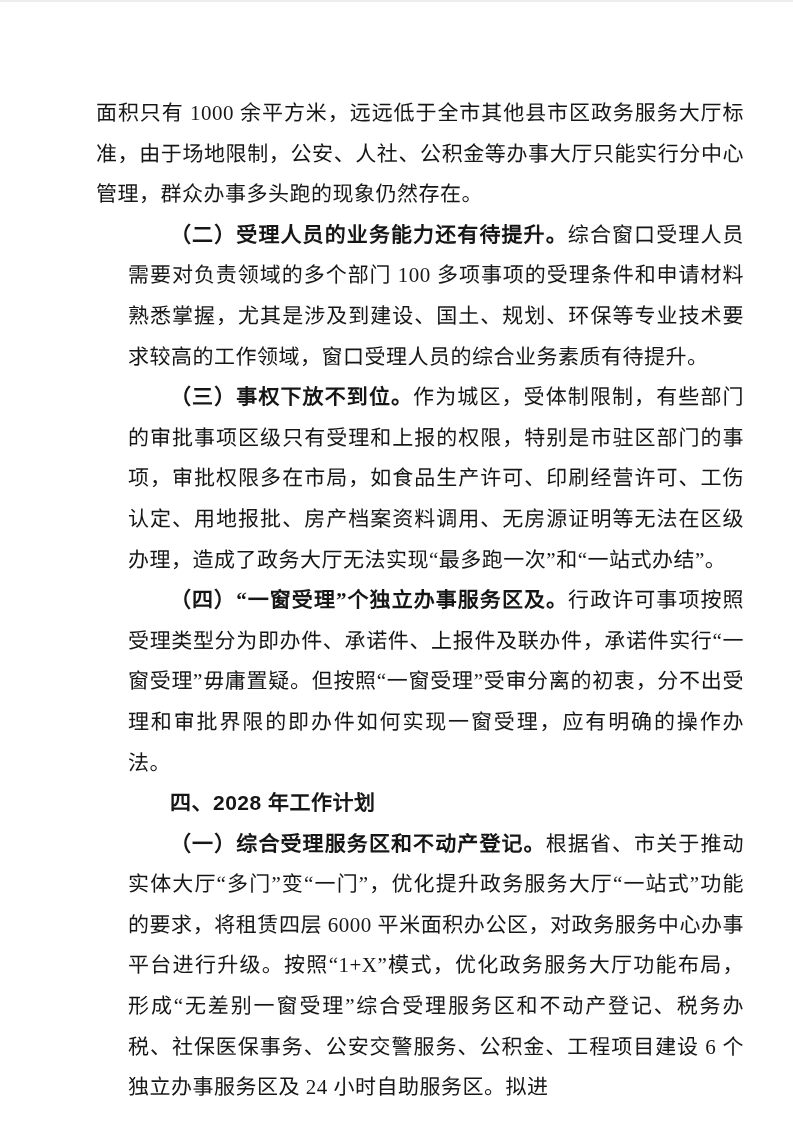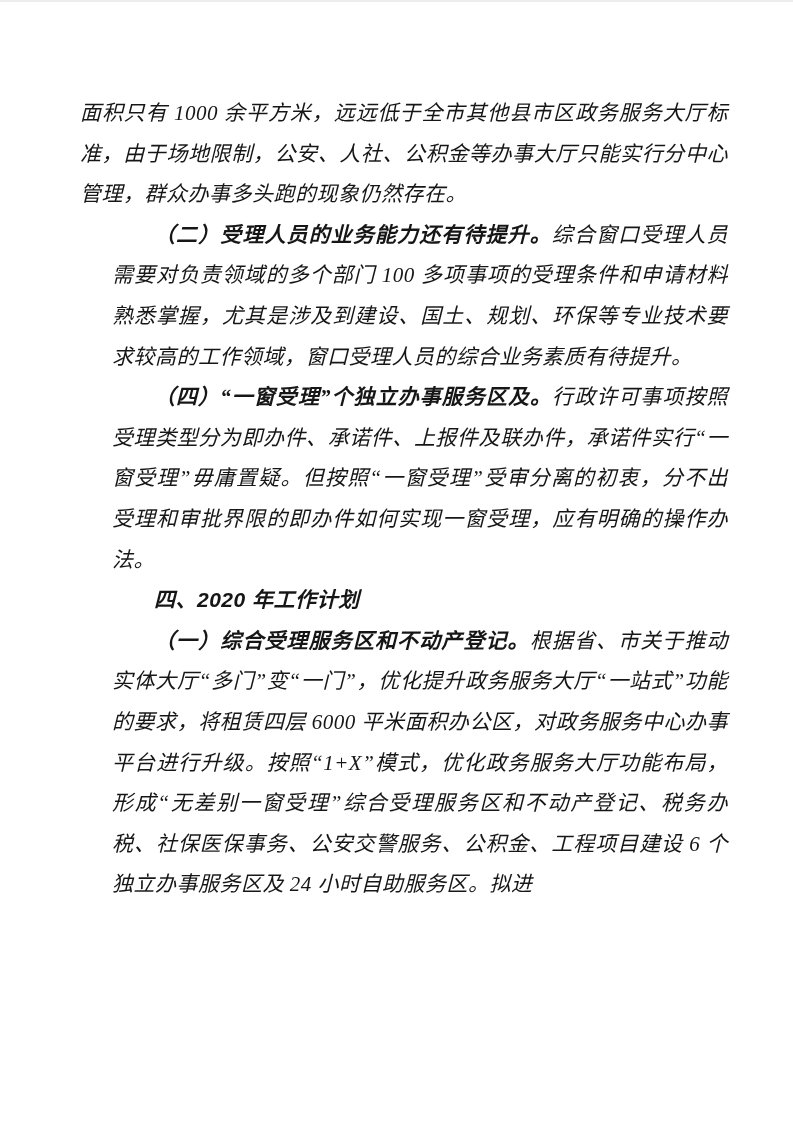--- a/index.html
+++ b/index.html
@@ -21,23 +21,22 @@
     position: absolute;
     top: 0;
     left: 0;
     width: 100%;
     height: 2px;
     background: #ededed;
   }
   .content {
     position: absolute;
     top: 93px;
-    left: 80px;
+    left: 96px;
     width: 648px;
-    font-style: italic;
   }
   .content p {
     margin: 0;
     padding: 0;
     font-size: 21px;
     line-height: 40.6px;
     text-align: justify;
     text-justify: inter-ideograph;
     letter-spacing: 0.5px;
   }
@@ -55,17 +54,18 @@
   }
 </style>
 </head>
 <body>
 
 <div class="page">
   <div class="page-top-edge"></div>
   <div class="content" id="page-body">
       <p class="para"><span>面积只有 1000 余平方米，远远低于全市其他县市区政务服务大厅标准，由于场地限制，公安、人社、公积金等办事大厅只能实行分中心管理，群众办事多头跑的现象仍然存在。</span></p>
       <p class="para indent"><span class="lead-bold">（二）受理人员的业务能力还有待提升。</span><span>综合窗口受理人员需要对负责领域的多个部门 100 多项事项的受理条件和申请材料熟悉掌握，尤其是涉及到建设、国土、规划、环保等专业技术要求较高的工作领域，窗口受理人员的综合业务素质有待提升。</span></p>
+      <p class="para indent"><span class="lead-bold">（三）事权下放不到位。</span><span>作为城区，受体制限制，有些部门的审批事项区级只有受理和上报的权限，特别是市驻区部门的事项，审批权限多在市局，如食品生产许可、印刷经营许可、工伤认定、用地报批、房产档案资料调用、无房源证明等无法在区级办理，造成了政务大厅无法实现“最多跑一次”和“一站式办结”。</span></p>
       <p class="para indent"><span class="lead-bold">（四）“一窗受理”个独立办事服务区及。</span><span>行政许可事项按照受理类型分为即办件、承诺件、上报件及联办件，承诺件实行“一窗受理”毋庸置疑。但按照“一窗受理”受审分离的初衷，分不出受理和审批界限的即办件如何实现一窗受理，应有明确的操作办法。</span></p>
-      <p class="heading indent"><span>四、2020 年工作计划</span></p>
+      <p class="heading indent"><span>四、2028 年工作计划</span></p>
       <p class="para indent"><span class="lead-bold">（一）综合受理服务区和不动产登记。</span><span>根据省、市关于推动实体大厅“多门”变“一门”，优化提升政务服务大厅“一站式”功能的要求，将租赁四层 6000 平米面积办公区，对政务服务中心办事平台进行升级。按照“1+X”模式，优化政务服务大厅功能布局，形成“无差别一窗受理”综合受理服务区和不动产登记、税务办税、社保医保事务、公安交警服务、公积金、工程项目建设 6 个独立办事服务区及 24 小时自助服务区。拟进</span></p>
     </div>
 </div>
 
 </body></html>

